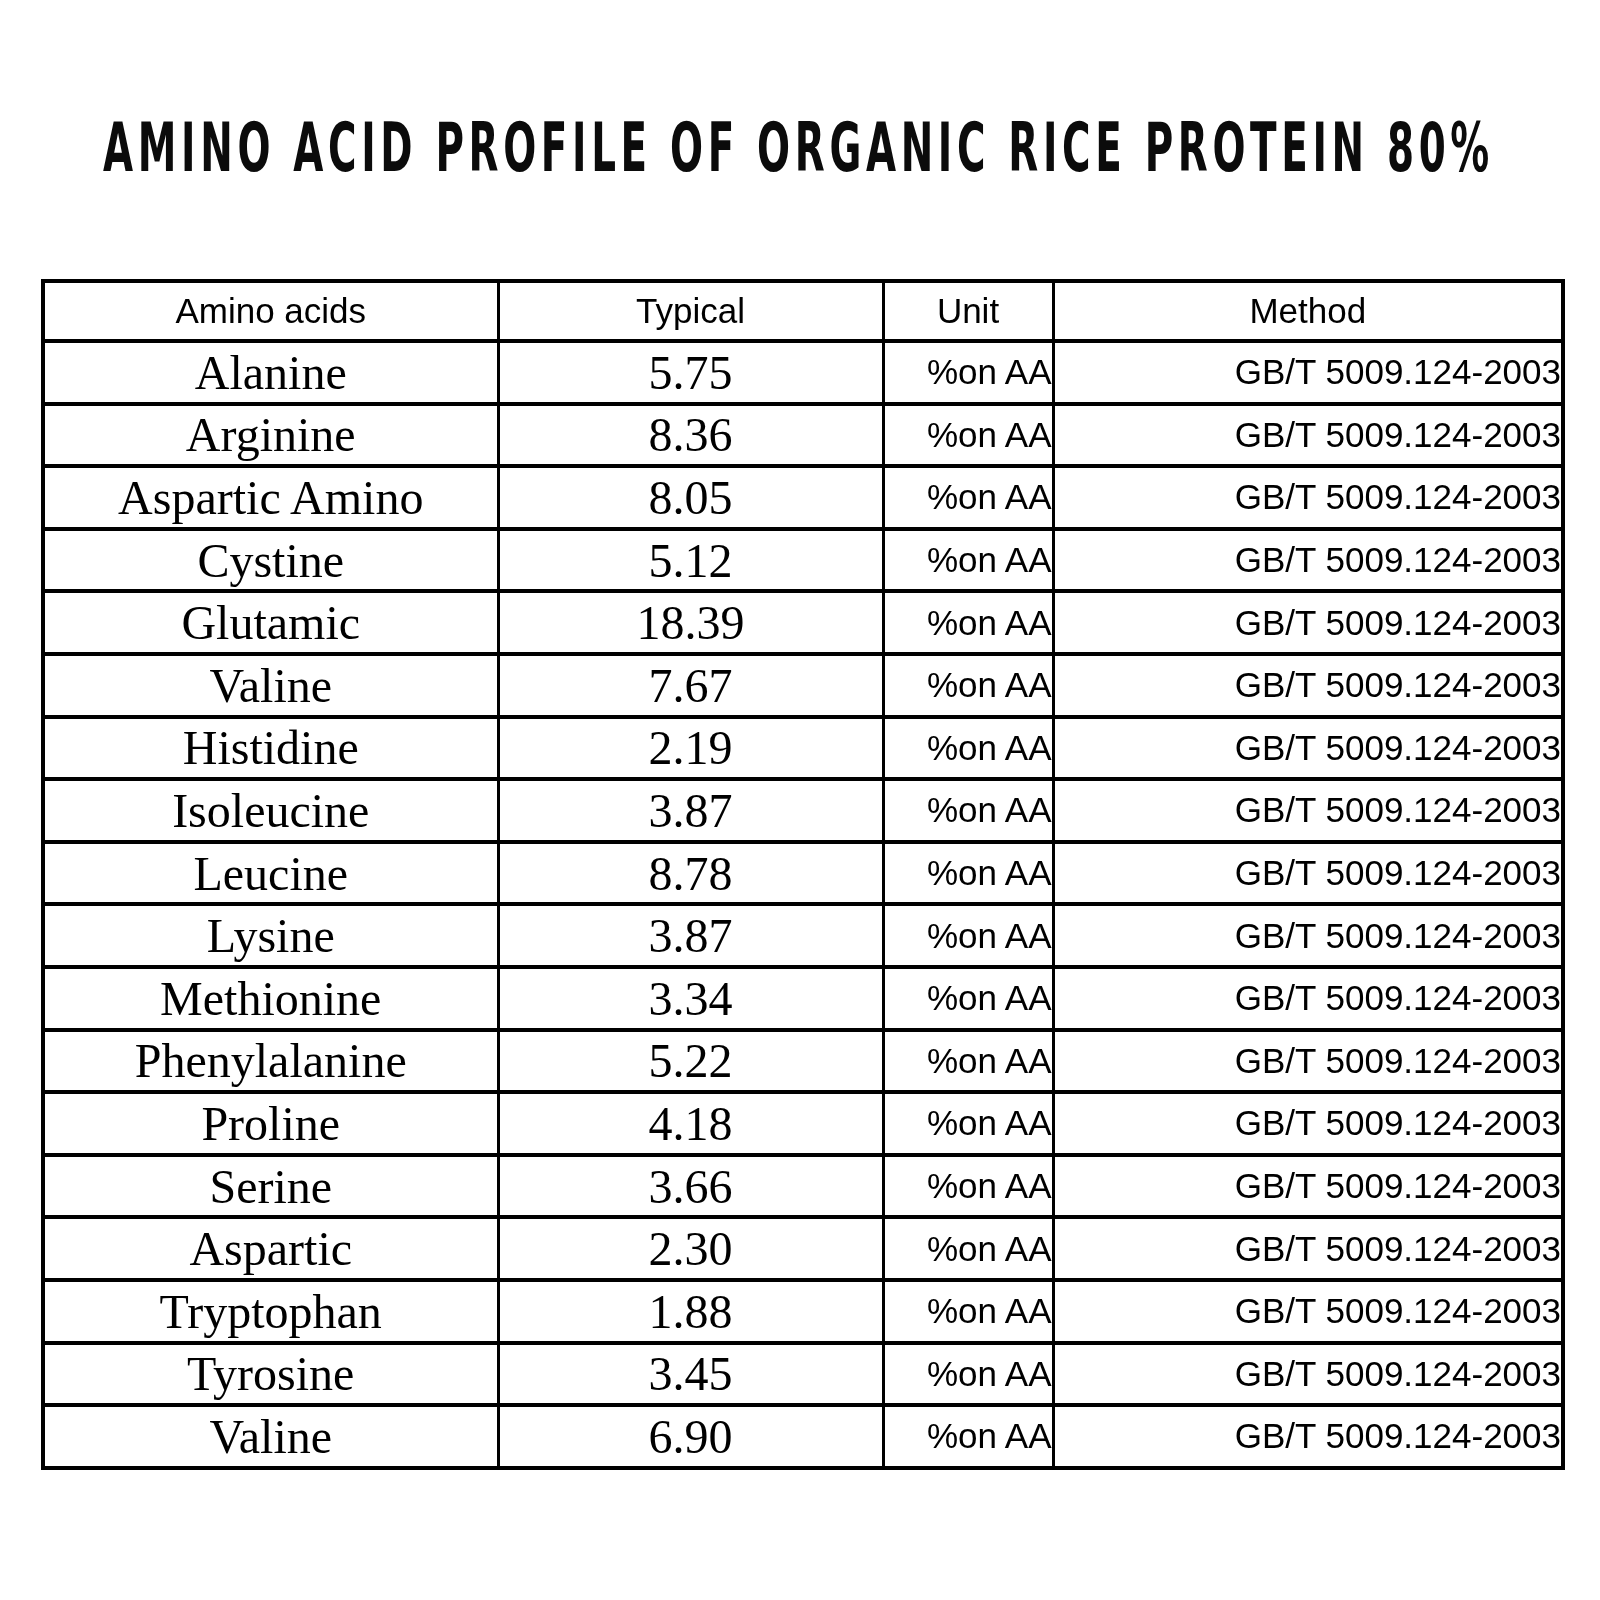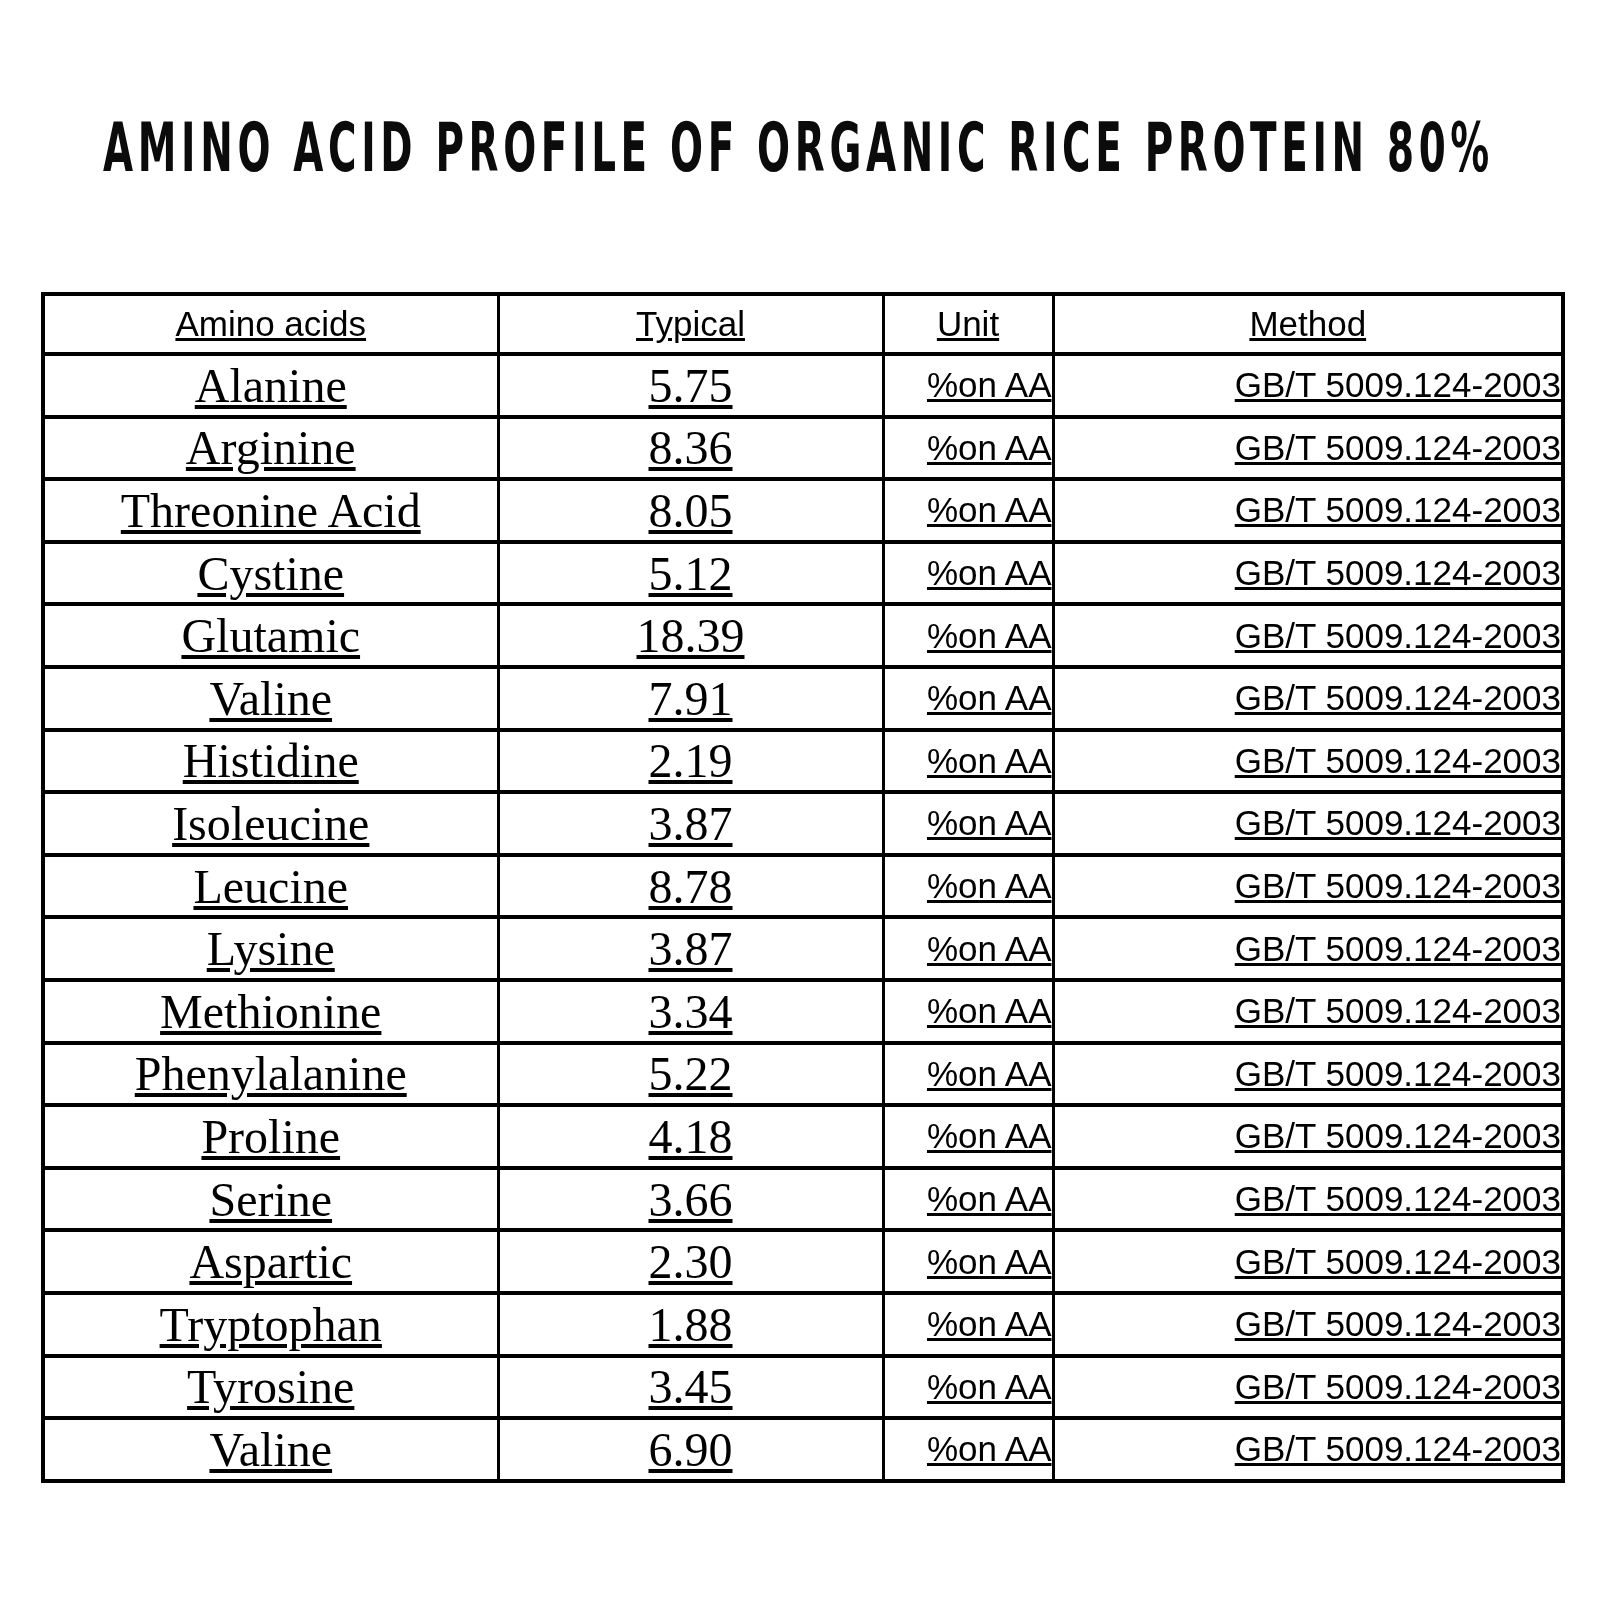--- a/index.html
+++ b/index.html
@@ -25,26 +25,25 @@
     line-height: 67px;
     letter-spacing: 0.12em;
     white-space: nowrap;
     color: #0b0b0b;
     transform: scaleX(0.58);
     transform-origin: left top;
   }
   table.aa-table {
     position: absolute;
     left: 41px;
-    top: 292px;
+    top: 279px;
     width: 1520px;
     border-collapse: collapse;
     table-layout: fixed;
     border: 4px solid #000000;
-    text-decoration: underline;
   }
   .aa-table th,
   .aa-table td {
     border: 3px solid #000000;
     border-top-width: 4px;
     border-bottom-width: 4px;
     text-align: center;
     vertical-align: middle;
     padding: 0;
     overflow: hidden;
@@ -96,40 +95,40 @@
         <td class="sans">%on AA</td>
         <td class="sans">GB/T 5009.124-2003</td>
       </tr>
       <tr>
         <td class="serif">Arginine</td>
         <td class="serif">8.36</td>
         <td class="sans">%on AA</td>
         <td class="sans">GB/T 5009.124-2003</td>
       </tr>
       <tr>
-        <td class="serif">Threonine Acid</td>
+        <td class="serif">Aspartic Amino</td>
         <td class="serif">8.05</td>
         <td class="sans">%on AA</td>
         <td class="sans">GB/T 5009.124-2003</td>
       </tr>
       <tr>
         <td class="serif">Cystine</td>
         <td class="serif">5.12</td>
         <td class="sans">%on AA</td>
         <td class="sans">GB/T 5009.124-2003</td>
       </tr>
       <tr>
         <td class="serif">Glutamic</td>
         <td class="serif">18.39</td>
         <td class="sans">%on AA</td>
         <td class="sans">GB/T 5009.124-2003</td>
       </tr>
       <tr>
         <td class="serif">Valine</td>
-        <td class="serif">7.91</td>
+        <td class="serif">7.67</td>
         <td class="sans">%on AA</td>
         <td class="sans">GB/T 5009.124-2003</td>
       </tr>
       <tr>
         <td class="serif">Histidine</td>
         <td class="serif">2.19</td>
         <td class="sans">%on AA</td>
         <td class="sans">GB/T 5009.124-2003</td>
       </tr>
       <tr>

